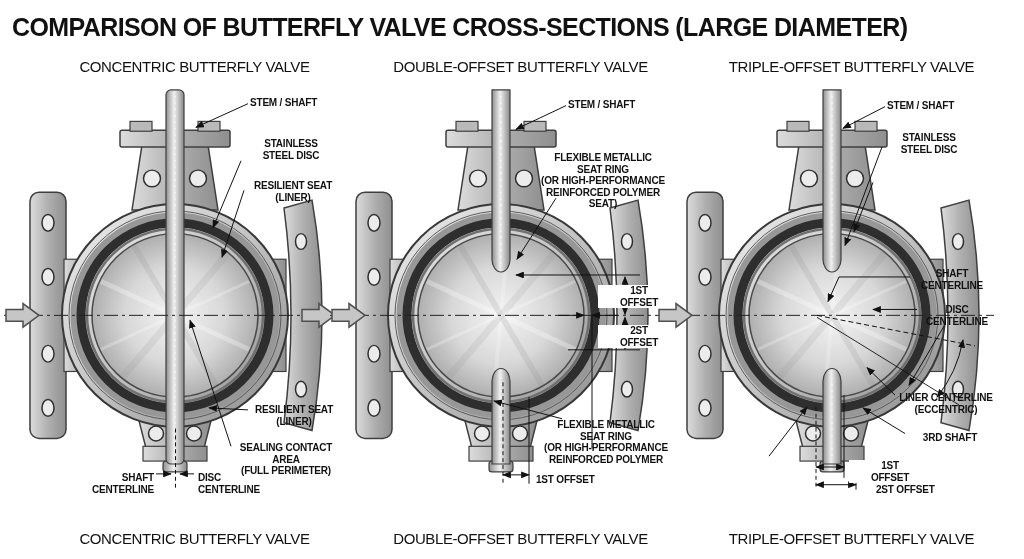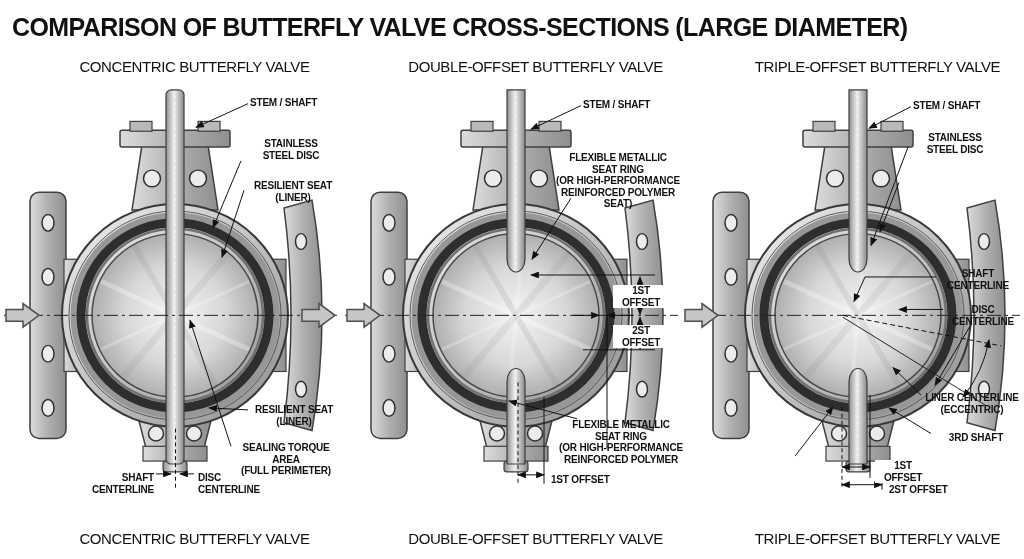--- a/index.html
+++ b/index.html
@@ -11,21 +11,21 @@
   .panel-header,.panel-footer{position:absolute;left:0;width:100%;text-align:center;
          font-size:15px;font-weight:normal;letter-spacing:-0.4px;margin-left:24px;}
   .panel-header{top:2px}
   .panel-footer{bottom:6px}
   .valve-area{position:absolute;top:26px;left:0;width:341px;height:448px;}
   .valve-area > svg{position:absolute;left:0;top:0;width:341px;height:448px;}
   .lbl{position:absolute;font-size:10px;line-height:1.16;font-weight:bold;
        letter-spacing:-0.2px;white-space:pre-line;color:#111;}
   .center{text-align:center}
   .right{text-align:right}
-  .dim{background:#fff;padding:0 1px}
+  .dim{background:#fff;padding:0 14px}
   .note{font-size:8.5px;font-weight:normal;letter-spacing:0;line-height:1.12}
 </style>
 </head>
 <body>
 
 <svg width="0" height="0" style="position:absolute" aria-hidden="true">
   <defs>
     <linearGradient id="gM" x1="0" y1="0" x2="1" y2="1">
       <stop offset="0" stop-color="#efefef"></stop>
         <stop offset="0.5" stop-color="#c2c2c2"></stop>
@@ -134,31 +134,31 @@
           <line x1="175.5" y1="352" x2="175.5" y2="414" stroke-dasharray="4,3"></line>
         </g>
       </svg>
       <div class="lbl" style="left:250px;top:15px;width:86px">STEM / SHAFT</div>
       <div class="lbl center" style="left:243px;top:56px;width:96px">STAINLESS
 STEEL DISC</div>
       <div class="lbl center" style="left:246px;top:98px;width:94px">RESILIENT SEAT
 (LINER)</div>
       <div class="lbl center" style="left:250px;top:322px;width:88px">RESILIENT SEAT
 (LINER)</div>
-      <div class="lbl center" style="left:233px;top:360px;width:106px">SEALING TORQUE AREA
+      <div class="lbl center" style="left:233px;top:360px;width:106px">SEALING CONTACT AREA
 (FULL PERIMETER)</div>
       <div class="lbl right" style="left:66px;top:390px;width:88px">SHAFT
 CENTERLINE</div>
       <div class="lbl" style="left:198px;top:390px;width:80px">DISC
 CENTERLINE</div>
     </div>
     <div class="panel-footer">CONCENTRIC BUTTERFLY VALVE</div>
   </div>
 
-  <div class="panel" style="left:341px">
+  <div class="panel" style="left:326px">
     <div class="panel-header">DOUBLE-OFFSET BUTTERFLY VALVE</div>
     <div class="valve-area">
       <svg viewBox="0 0 341 455" preserveAspectRatio="none">
         <use href="#valveBody"></use>
         <use href="#stemSplit"></use>
         <line x1="4" y1="237" x2="337" y2="237" stroke="#222" stroke-width="1" stroke-dasharray="14,4,3,4"></line>
         <use href="#flowArrow" transform="translate(6,237)"></use>
         <g stroke="#111" stroke-width="1" fill="none">
           <line x1="240" y1="24" x2="190" y2="48" marker-end="url(#arr)"></line>
           <line x1="230" y1="118" x2="191" y2="180" marker-end="url(#arr)"></line>
@@ -188,21 +188,21 @@
 OFFSET</div>
       <div class="lbl center" style="left:216px;top:337px;width:128px">FLEXIBLE METALLIC
 SEAT RING
 (OR HIGH-PERFORMANCE
 REINFORCED POLYMER</div>
       <div class="lbl" style="left:210px;top:392px;width:70px">1ST OFFSET</div>
     </div>
     <div class="panel-footer">DOUBLE-OFFSET BUTTERFLY VALVE</div>
   </div>
 
-  <div class="panel" style="left:683px">
+  <div class="panel" style="left:657px">
     <div class="panel-header">TRIPLE-OFFSET BUTTERFLY VALVE</div>
     <div class="valve-area">
       <svg viewBox="0 0 341 455" preserveAspectRatio="none">
         <use href="#valveBody"></use>
         <use href="#stemSplit"></use>
         <line x1="4" y1="237" x2="337" y2="237" stroke="#222" stroke-width="1" stroke-dasharray="14,4,3,4"></line>
         <use href="#flowArrow" transform="translate(2,237)"></use>
         <g stroke="#111" stroke-width="1" fill="none">
           <line x1="228" y1="25" x2="186" y2="47" marker-end="url(#arr)"></line>
           <line x1="225" y1="66" x2="188" y2="166" marker-end="url(#arr)"></line>

